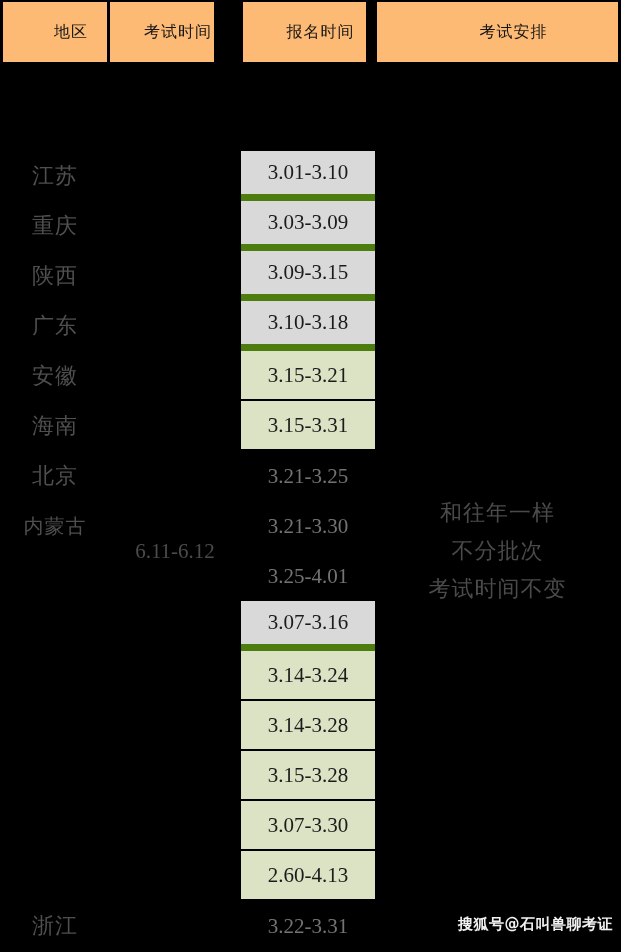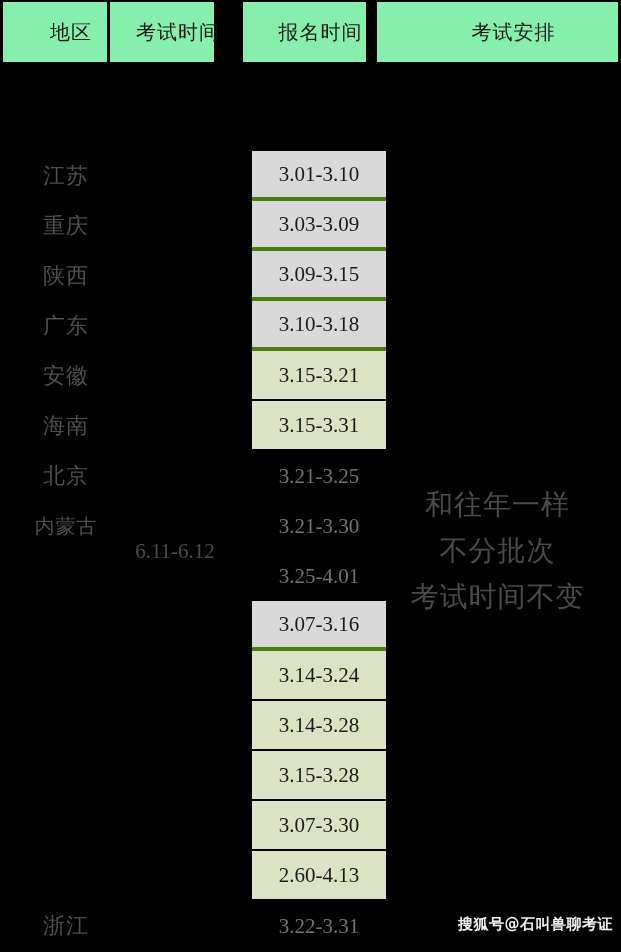--- a/index.html
+++ b/index.html
@@ -31,27 +31,27 @@
     position: absolute;
     left: 0;
     top: 0;
     width: 621px;
     height: 64px;
   }
   .header-cell {
     position: absolute;
     top: 2px;
     height: 60px;
-    background: #86efac;
+    background: #fdba74;
     box-sizing: border-box;
     display: flex;
     align-items: center;
     justify-content: center;
     color: #161616;
-    font-size: 20px;
+    font-size: 16px;
     font-family: "DejaVu Sans", "Liberation Sans", sans-serif;
     letter-spacing: 1px;
     white-space: nowrap;
     padding-left: 32px;
   }
   .hc-region   { left: 3px;   width: 104px; }
   .hc-examtime { left: 110px; width: 104px; }
   .hc-regtime  { left: 243px; width: 123px; }
   .hc-arrange  { left: 377px; width: 241px; }
 
@@ -62,21 +62,20 @@
     top: 64px;
     width: 621px;
     height: 888px;
   }
 
   .row {
     position: absolute;
     left: 0;
     width: 508px;
     height: 50px;
-    margin-left: 11px;
   }
 
   
   .cell-region {
     position: absolute;
     left: 3px;
     top: 0;
     width: 104px;
     height: 50px;
     display: flex;
@@ -101,21 +100,21 @@
     align-items: center;
     justify-content: center;
     font-size: 21px;
     font-family: "Liberation Serif", "DejaVu Serif", serif;
     white-space: nowrap;
     box-sizing: border-box;
   }
   .cell-regtime.fill-gray {
     background: #d9d9d9;
     color: #1b1b1b;
-    border-bottom: 4px solid #4d7c0f;
+    border-bottom: 7px solid #4d7c0f;
   }
   .cell-regtime.fill-green {
     background: #dbe3c4;
     color: #1b1b1b;
     border-bottom: 2px solid #000000;
   }
   .cell-regtime.fill-none {
     background: transparent;
     color: #737373;
   }
@@ -138,21 +137,21 @@
   .span-arrange {
     position: absolute;
     left: 377px;
     width: 241px;
     display: flex;
     flex-direction: column;
     align-items: center;
     justify-content: center;
     gap: 8px;
     color: #4b4b4b;
-    font-size: 28px;
+    font-size: 22px;
     font-family: "DejaVu Sans", "Liberation Sans", sans-serif;
     letter-spacing: 1px;
     white-space: nowrap;
   }
 
   
   .watermark {
     position: absolute;
     right: 8px;
     bottom: 18px;

